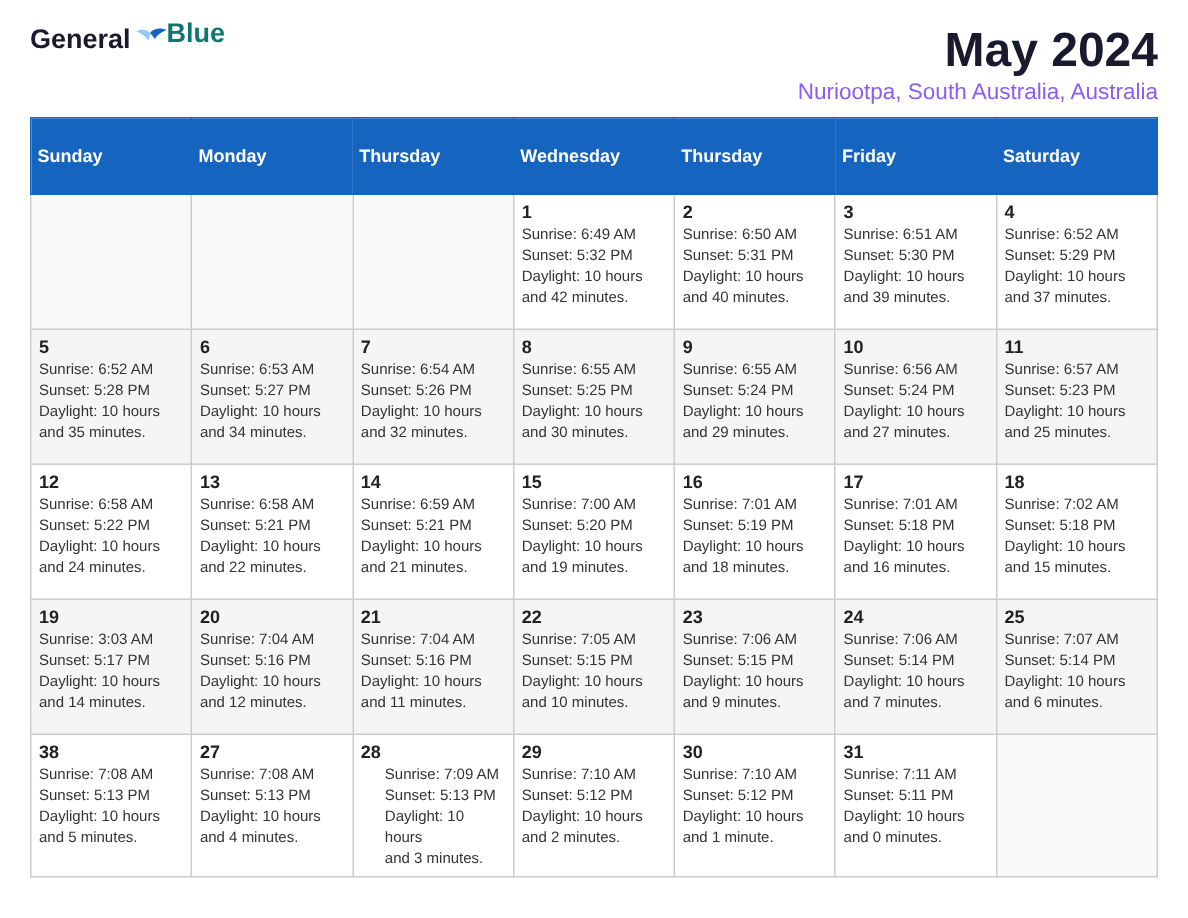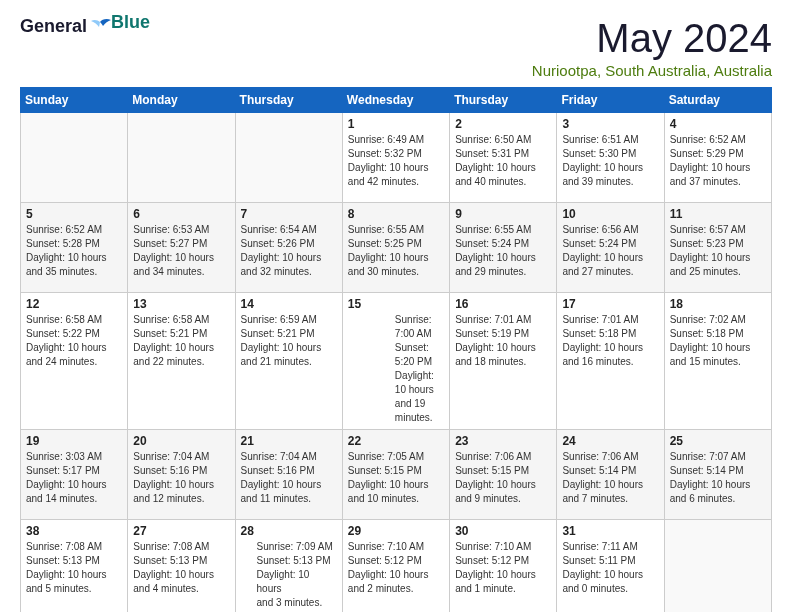--- a/index.html
+++ b/index.html
@@ -28,41 +28,41 @@
     }
     .logo-text-blue {
       font-size: 18px;
       font-weight: bold;
       color: #0f766e;
     }
     .title-block {
       text-align: right;
     }
     .month-year {
-      font-size: 40px;
-      font-weight: normal;
+      font-size: 32px;
+      font-weight: bold;
       color: #1a1a2e;
       line-height: 1.1;
     }
     .location {
       font-size: 15px;
-      color: #4d7c0f;
+      color: #8b5cf6;
       margin-top: 2px;
     }
     table {
       width: 100%;
       border-collapse: collapse;
       table-layout: fixed;
     }
     thead tr th {
       background-color: #1565c0;
       color: #fff;
       font-size: 12px;
       font-weight: bold;
-      padding: 5px 4px;
+      padding: 18px 4px;
       text-align: left;
       border: 1px solid #1565c0;
     }
     tbody tr td {
       border: 1px solid #ccc;
       vertical-align: top;
       padding: 4px 5px;
       font-size: 10.5px;
       color: #222;
       height: 90px;
@@ -222,21 +222,21 @@
         </td>
         <td>
           <span class="day-number">14</span>
           <div class="cell-content" style="white-space: pre-line;">Sunrise: 6:59 AM
 Sunset: 5:21 PM
 Daylight: 10 hours
 and 21 minutes.</div>
         </td>
         <td>
           <span class="day-number">15</span>
-          <div class="cell-content" style="white-space: pre-line; margin-left: 47px;">Sunrise: 7:00 AM
+          <div class="cell-content" style="white-space: pre-line;">Sunrise: 7:00 AM
 Sunset: 5:20 PM
 Daylight: 10 hours
 and 19 minutes.</div>
         </td>
         <td>
           <span class="day-number">16</span>
           <div class="cell-content" style="white-space: pre-line;">Sunrise: 7:01 AM
 Sunset: 5:19 PM
 Daylight: 10 hours
 and 18 minutes.</div>

